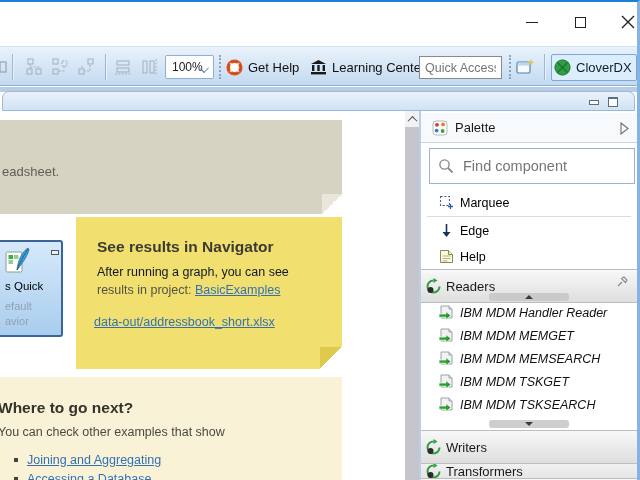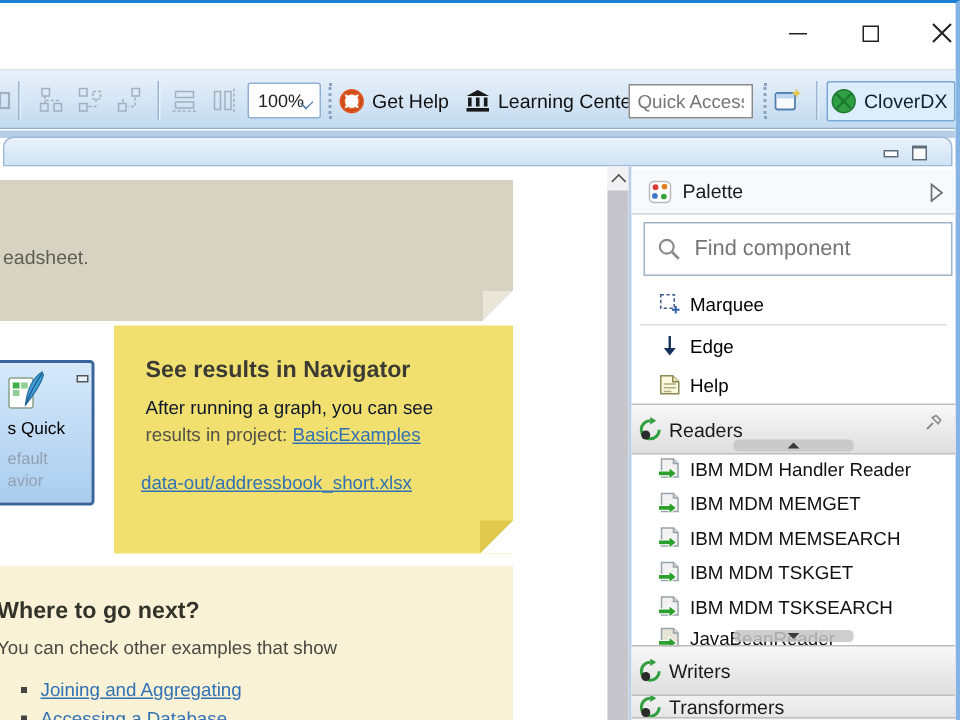--- a/index.html
+++ b/index.html
@@ -111,21 +111,21 @@
     position:absolute;left:0;width:216px;height:34px;
     background:linear-gradient(#f8f8f8,#dedede);
     border-top:1px solid #bdbdbd;border-bottom:1px solid #bdbdbd;
     display:flex;align-items:center;
   }
   .sec-header .s-icon{margin-left:4px;}
   .sec-header .s-label{margin-left:4px;font-size:13px;color:#1a1a1a;}
   .sec-header .pin{position:absolute;right:8px;top:5px;}
   .item-row{position:absolute;left:0;width:216px;height:23px;display:flex;align-items:center;}
   .item-row .t-icon{margin-left:17px;width:16px;display:flex;justify-content:center;}
-  .item-row .t-label{margin-left:6px;font-size:12.5px;color:#111;white-space:nowrap;}
+  .item-row .t-label{margin-left:6px;font-size:12.5px;color:#111;white-space:nowrap;font-style:italic;}
   .scrollbtn{
     position:absolute;left:68px;width:80px;height:8px;background:rgba(198,198,198,.85);
     border-radius:3px;display:flex;align-items:center;justify-content:center;z-index:5;
   }
   .scrollbtn i{display:block;width:0;height:0;}
   .scrollbtn.up i{border-left:4px solid transparent;border-right:4px solid transparent;border-bottom:4px solid #3a3a3a;}
   .scrollbtn.down i{border-left:4px solid transparent;border-right:4px solid transparent;border-top:4px solid #3a3a3a;}
 </style>
 </head>
 <body>
@@ -409,30 +409,20 @@
     <div class="item-row" style="top:282px">
       <span class="t-icon">
           <svg width="16" height="15" viewBox="0 0 16 15">
             <path d="M3 1 h8 l3 3 v9 h-11 Z" fill="#f2f2f2" stroke="#98a2aa" stroke-width="1"></path>
             <path d="M11 1 v3 h3" fill="#ddd" stroke="#98a2aa" stroke-width="1"></path>
             <path d="M1 9 h7 v-2.4 l5 4 -5 4 v-2.4 h-7 Z" fill="#2ca02c" stroke="#fff" stroke-width="0.7"></path>
           </svg>
         </span>
       <span class="t-label">IBM MDM TSKSEARCH</span>
     </div>
-    <div class="item-row" style="top:303px">
-      <span class="t-icon">
-          <svg width="16" height="15" viewBox="0 0 16 15">
-            <path d="M3 1 h8 l3 3 v9 h-11 Z" fill="#e8e4d8" stroke="#98a2aa" stroke-width="1"></path>
-            <path d="M11 1 v3 h3" fill="#ddd" stroke="#98a2aa" stroke-width="1"></path>
-            <path d="M1 9 h7 v-2.4 l5 4 -5 4 v-2.4 h-7 Z" fill="#2ca02c" stroke="#fff" stroke-width="0.7"></path>
-          </svg>
-        </span>
-      <span class="t-label">JavaBeanReader</span>
-    </div>
 
     <div class="scrollbtn down" style="top:309px">
         <i></i>
       </div>
 
     <div class="sec-header" style="top:343px">
       <svg class="s-icon" width="17" height="17" viewBox="0 0 17 17">
         <path d="M14.5 8.5 A6 6 0 1 1 8.5 2.5" fill="none" stroke="#2f9e3e" stroke-width="2"></path>
         <path d="M8.5 0 L12.5 2.5 L8.5 5 Z" fill="#2f9e3e"></path>
         <circle cx="5.5" cy="12" r="3" fill="#2b2b2b"></circle>

